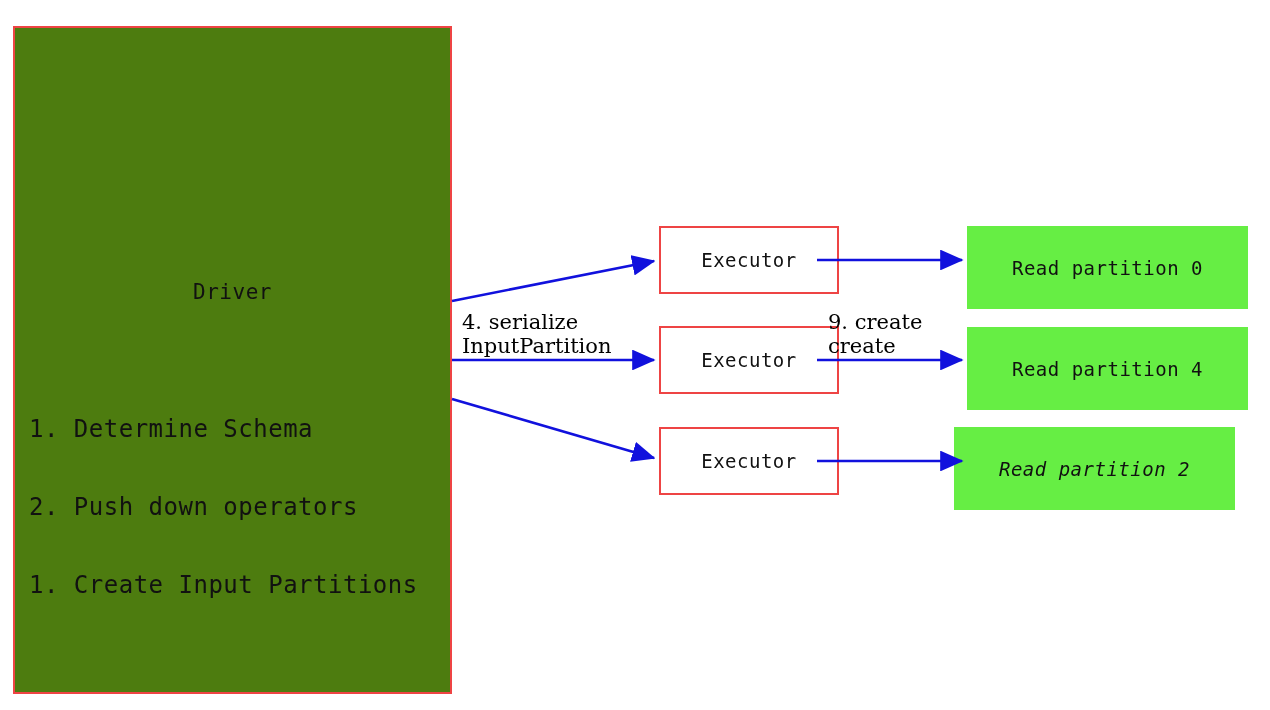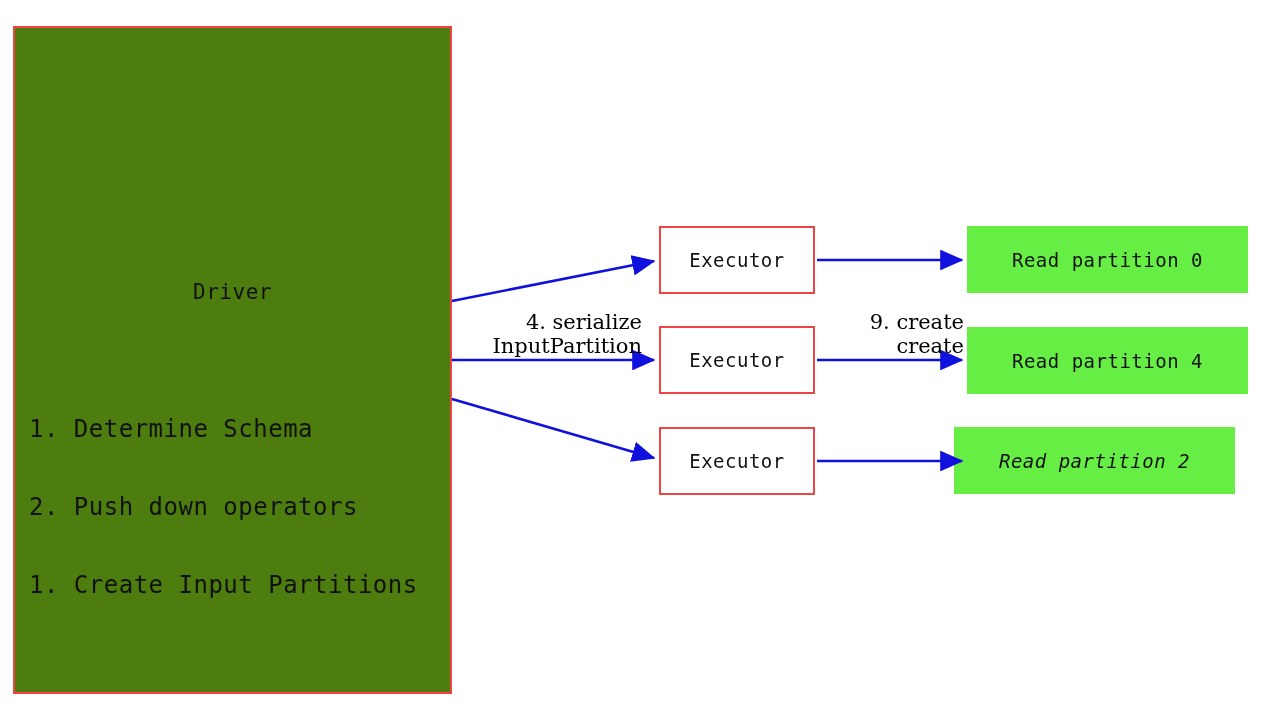--- a/index.html
+++ b/index.html
@@ -57,53 +57,53 @@
     font-family: "DejaVu Sans Mono", "Liberation Mono", monospace;
     font-size: 24px;
     line-height: 26px;
     color: #111111;
     letter-spacing: 0.5px;
     white-space: pre;
   }
   .driver-list div { white-space: pre; }
 
   .exec-box {
-    width: 156px;
+    width: 180px;
     height: 68px;
     border: 2px solid #ee4444;
     background: #ffffff;
     font-family: "DejaVu Sans Mono", "Liberation Mono", monospace;
     font-size: 19px;
     color: #111111;
     letter-spacing: 0.5px;
   }
   .exec-1 { left: 659px; top: 226px; }
   .exec-2 { left: 659px; top: 326px; }
   .exec-3 { left: 659px; top: 427px; }
 
   .part-box {
     width: 281px;
-    height: 67px;
+    height: 83px;
     background: #66ee44;
     border: none;
     font-family: "DejaVu Sans Mono", "Liberation Mono", monospace;
     font-size: 19px;
     color: #111111;
     letter-spacing: 0.5px;
   }
   .part-1 { left: 967px; top: 226px; }
   .part-2 { left: 967px; top: 327px; }
   .part-3 { left: 954px; top: 427px; font-style: italic; }
 
   .arrow-label {
     position: absolute;
     font-family: "DejaVu Serif", "Liberation Serif", serif;
     font-size: 21px;
     color: #000000;
-    text-align: right;
+    text-align: left;
     line-height: 24px;
     white-space: nowrap;
   }
   .label-serialize {
     left: 462px;
     top: 310px;
     width: 180px;
   }
   .label-create {
     left: 828px;

